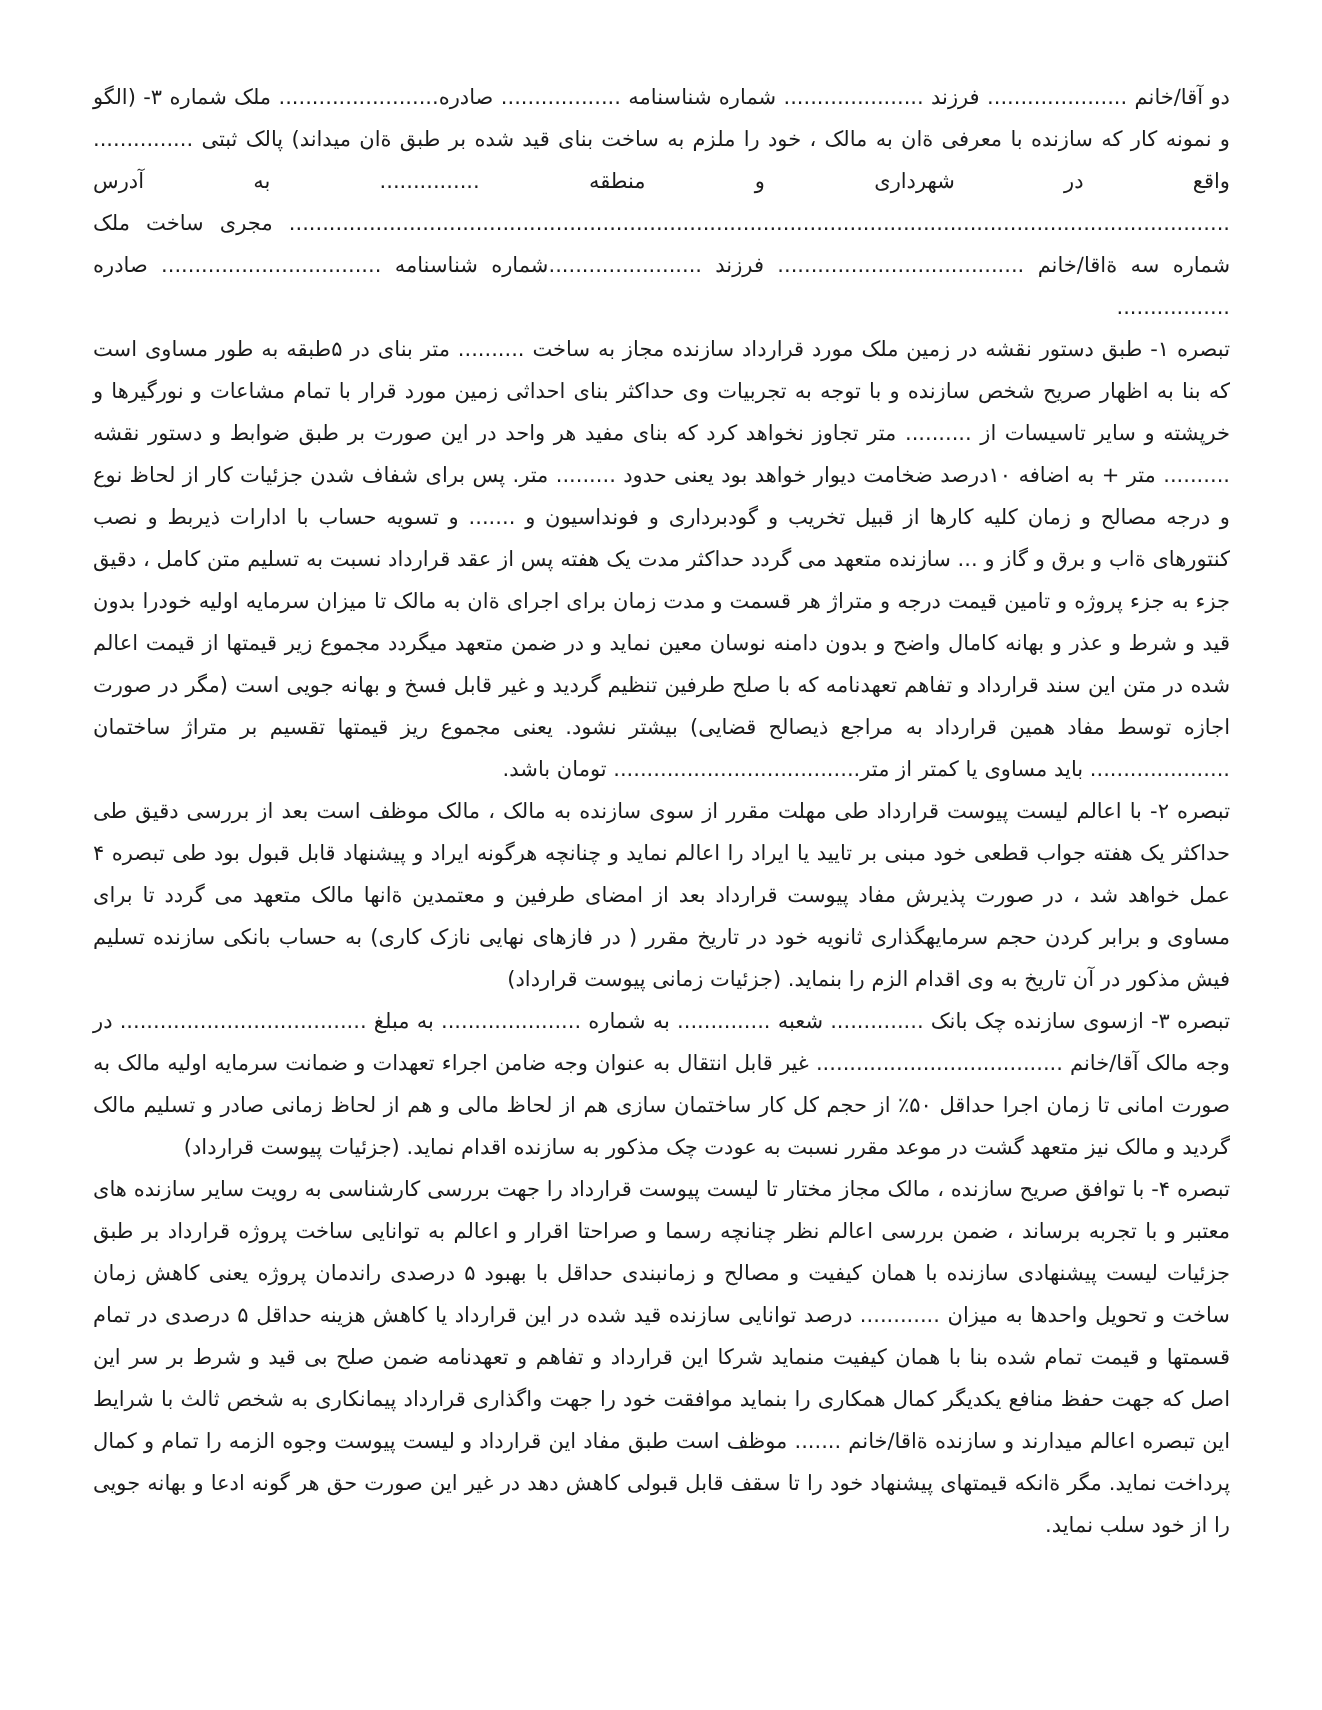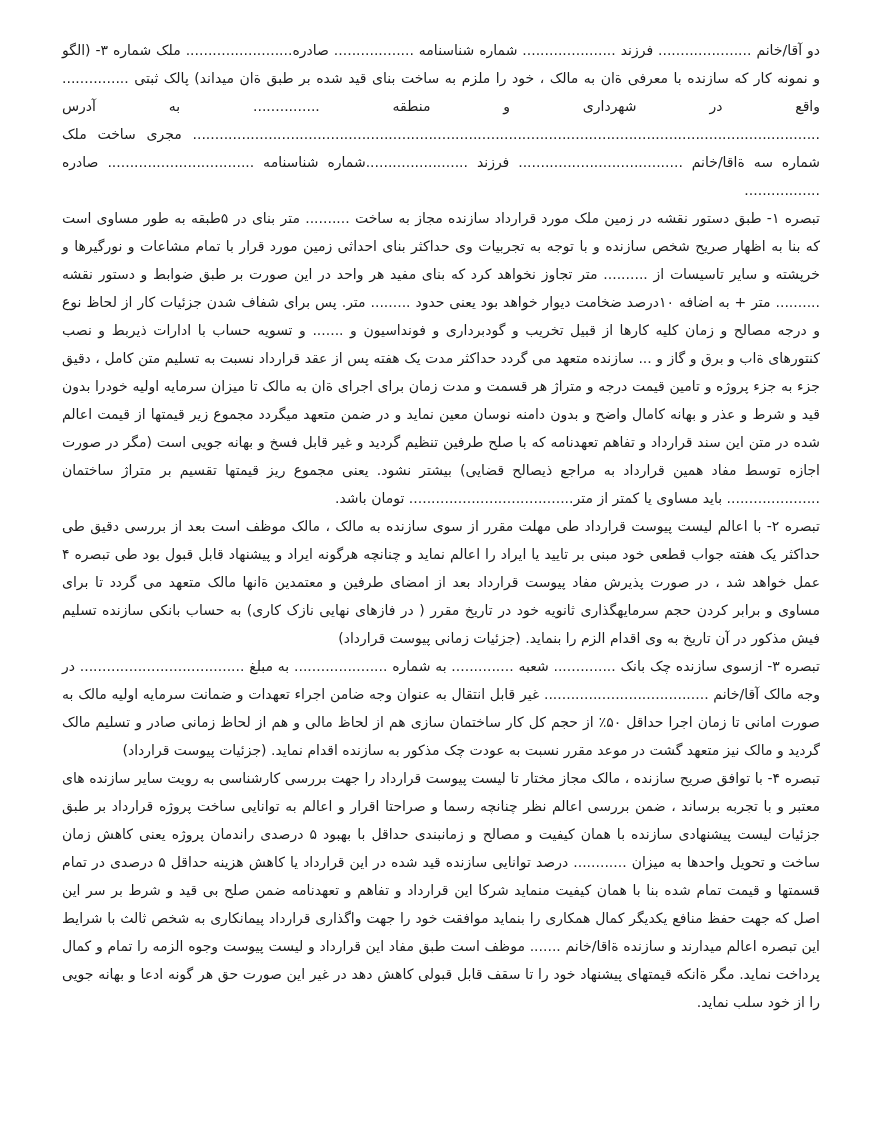--- a/index.html
+++ b/index.html
@@ -9,21 +9,21 @@
   }
   body {
     width: 881px;
     height: 1140px;
     overflow: hidden;
   }
   .page {
     box-sizing: border-box;
     width: 881px;
     height: 1140px;
-    padding: 36px 61px 40px 62px;
+    padding: 51px 61px 40px 62px;
     background: #ffffff;
     direction: rtl;
     unicode-bidi: embed;
     text-align: justify;
     font-family: "DejaVu Sans", sans-serif;
     font-size: 14px;
     line-height: 28px;
     color: #1c1c1c;
     letter-spacing: 0;
   }

